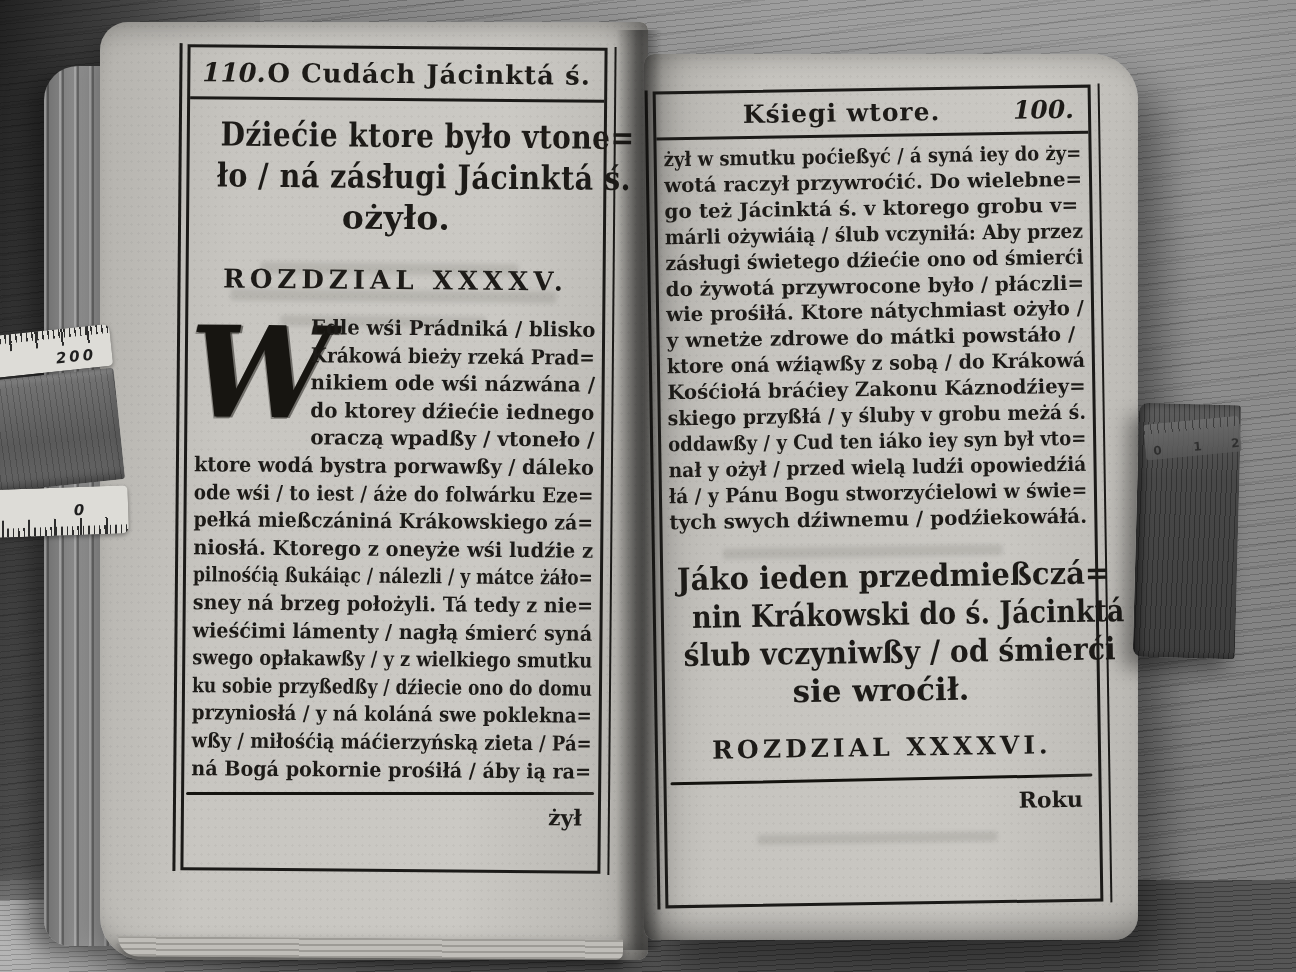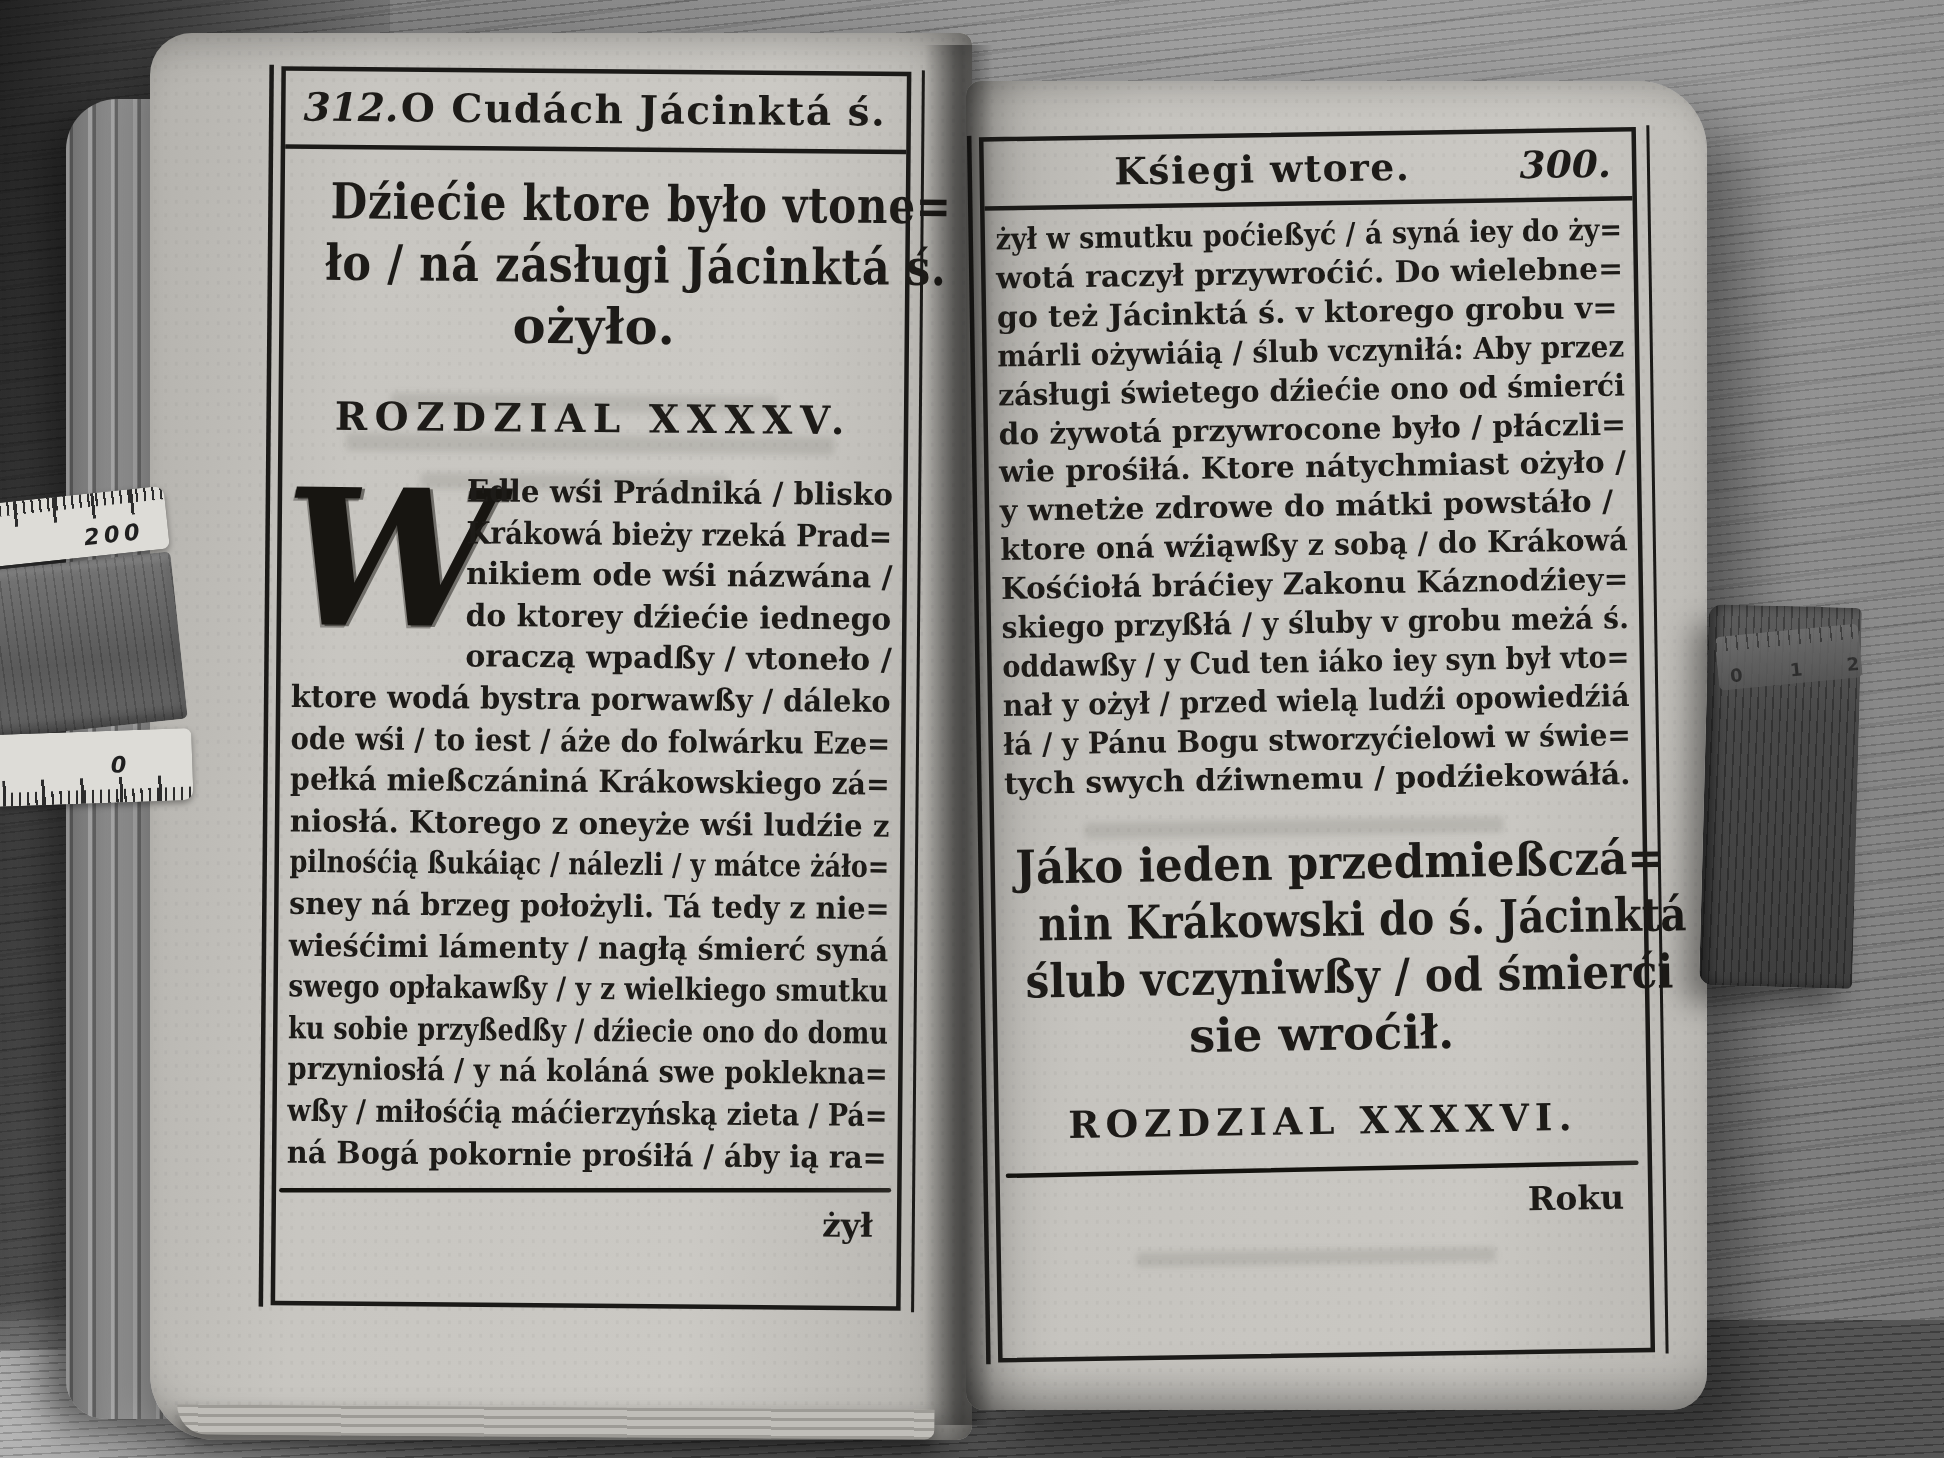--- a/index.html
+++ b/index.html
@@ -196,21 +196,21 @@
 <div class="light-corner"></div>
 
 <div class="page-stack"></div>
 <div class="paper paper-left">
   <div class="frame frame-left">
     <div class="ghost" style="top:214px;left:72px;width:258px;height:12px;"></div>
     <div class="ghost" style="top:241px;left:42px;width:326px;height:12px;"></div>
     <div class="ghost" style="top:267px;left:92px;width:206px;height:11px;"></div>
 
     <div class="page-header">
-      <span class="pagenum">312.</span>
+      <span class="pagenum">110.</span>
       <span class="runtitle">O Cudách Jácinktá ś.</span>
     </div>
 
     <div class="heading">
       <div class="headline" style="transform: scaleX(0.851852);">Dźiećie ktore było vtone=</div>
       <div class="headline" style="transform: scaleX(0.867925);">ło / ná zásługi Jácinktá ś.</div>
       <div class="headline" style="transform: none;">ożyło.</div>
     </div>
 
     <div class="chapter">ROZDZIAL XXXXV.</div>
@@ -241,21 +241,21 @@
   </div>
 </div>
 
 <div class="paper paper-right">
   <div class="frame frame-right">
     <div class="ghost" style="top:455px;left:60px;width:280px;height:11px;"></div>
     <div class="ghost" style="top:742px;left:90px;width:240px;height:10px;"></div>
 
     <div class="page-header">
       <span class="runtitle">Kśiegi wtore.</span>
-      <span class="pagenum">300.</span>
+      <span class="pagenum">100.</span>
     </div>
 
     <div class="bodyblock">
       <div class="bodyline" style="transform: scaleX(0.900862);">żył w smutku poćießyć / á syná iey do ży=</div>
       <div class="bodyline" style="transform: scaleX(0.992874);">wotá raczył przywroćić. Do wielebne=</div>
       <div class="bodyline" style="transform: none;">go też Jácinktá ś. v ktorego grobu v=</div>
       <div class="bodyline" style="transform: scaleX(0.930958);">márli ożywiáią / ślub vczyniłá: Aby przez</div>
       <div class="bodyline" style="transform: scaleX(0.945701);">zásługi świetego dźiećie ono od śmierći</div>
       <div class="bodyline" style="transform: scaleX(0.98818);">do żywotá przywrocone było / płáczli=</div>
       <div class="bodyline" style="transform: scaleX(0.990521);">wie prośiłá. Ktore nátychmiast ożyło /</div>

